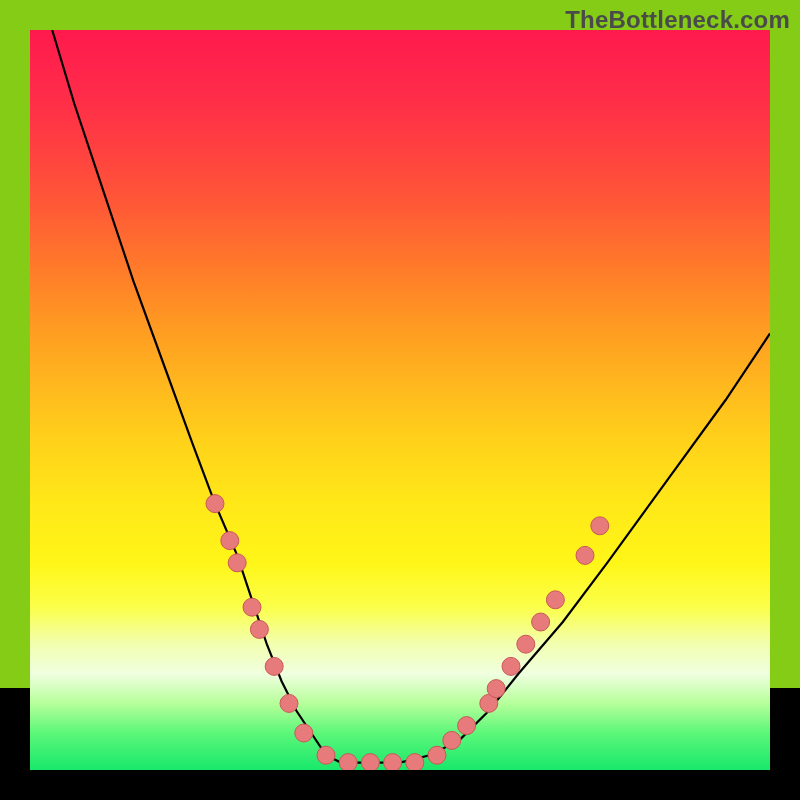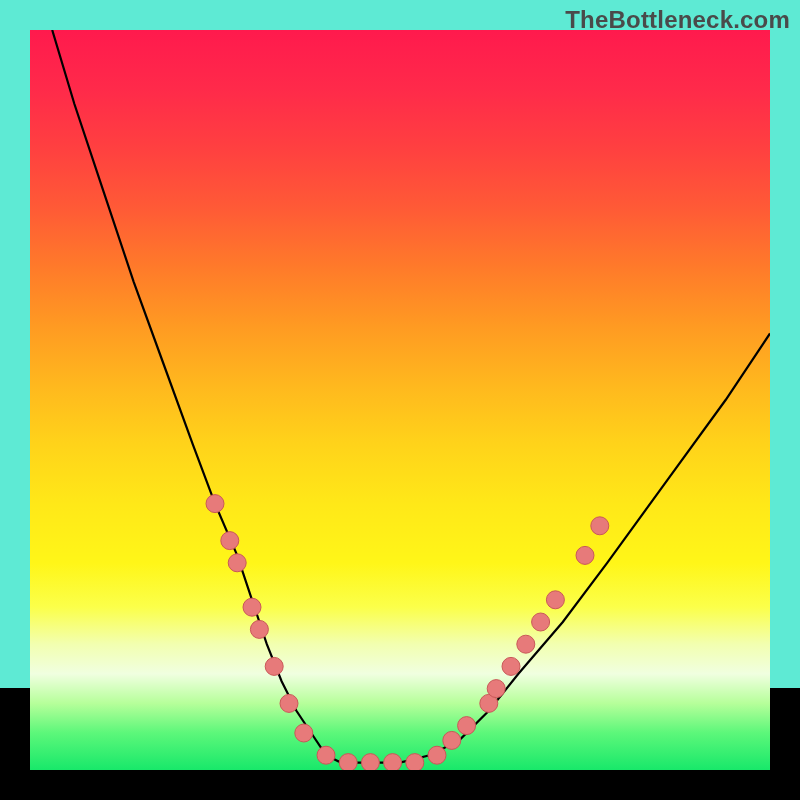--- a/index.html
+++ b/index.html
@@ -8,21 +8,21 @@
     width: 800px;
     height: 800px;
     overflow: hidden;
     background: #000;
     font-family: Arial, Helvetica, sans-serif;
   }
   .frame {
     position: absolute;
     left: 0; top: 0;
     width: 800px; height: 688px;
-    background: #5eead4;
+    background: #84cc16;
   }
   .plot {
     position: absolute;
     left: 30px;
     top: 30px;
     width: 740px;
     height: 740px;
     overflow: hidden;
   }
   .gradient {

